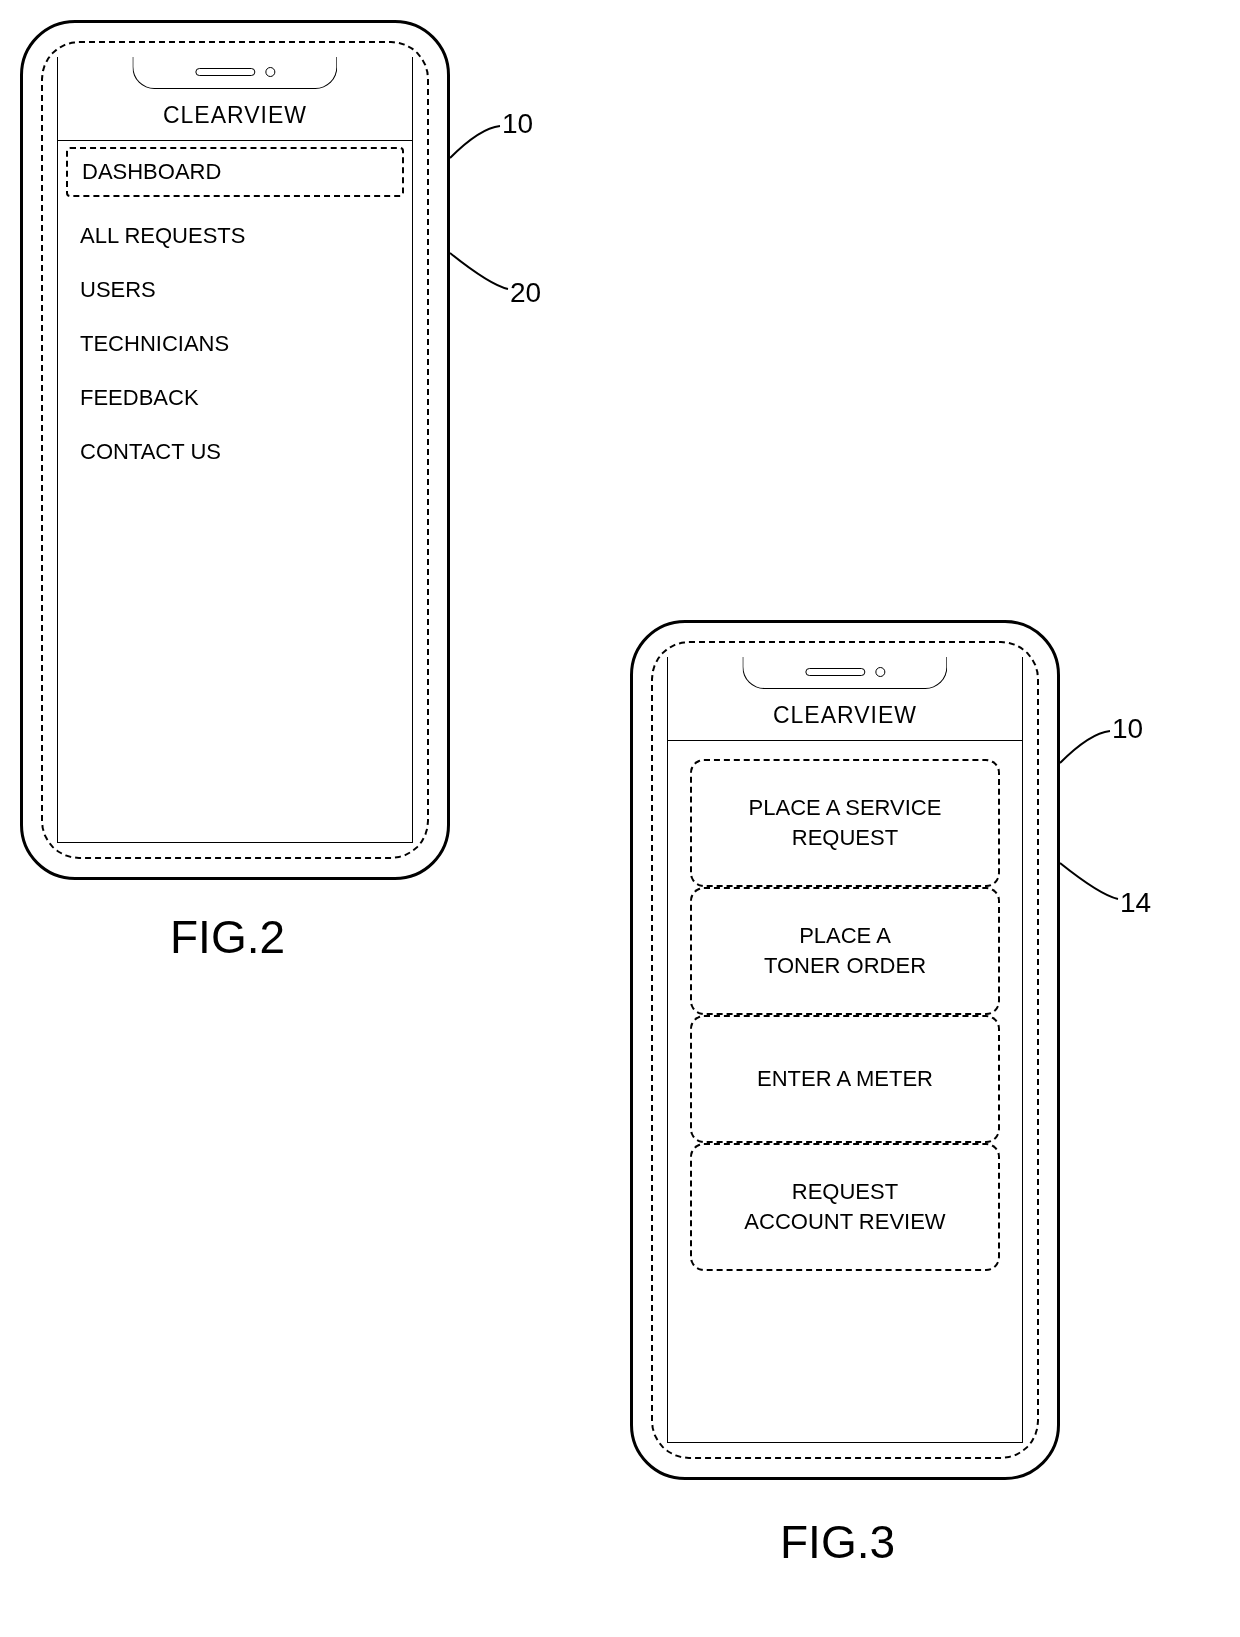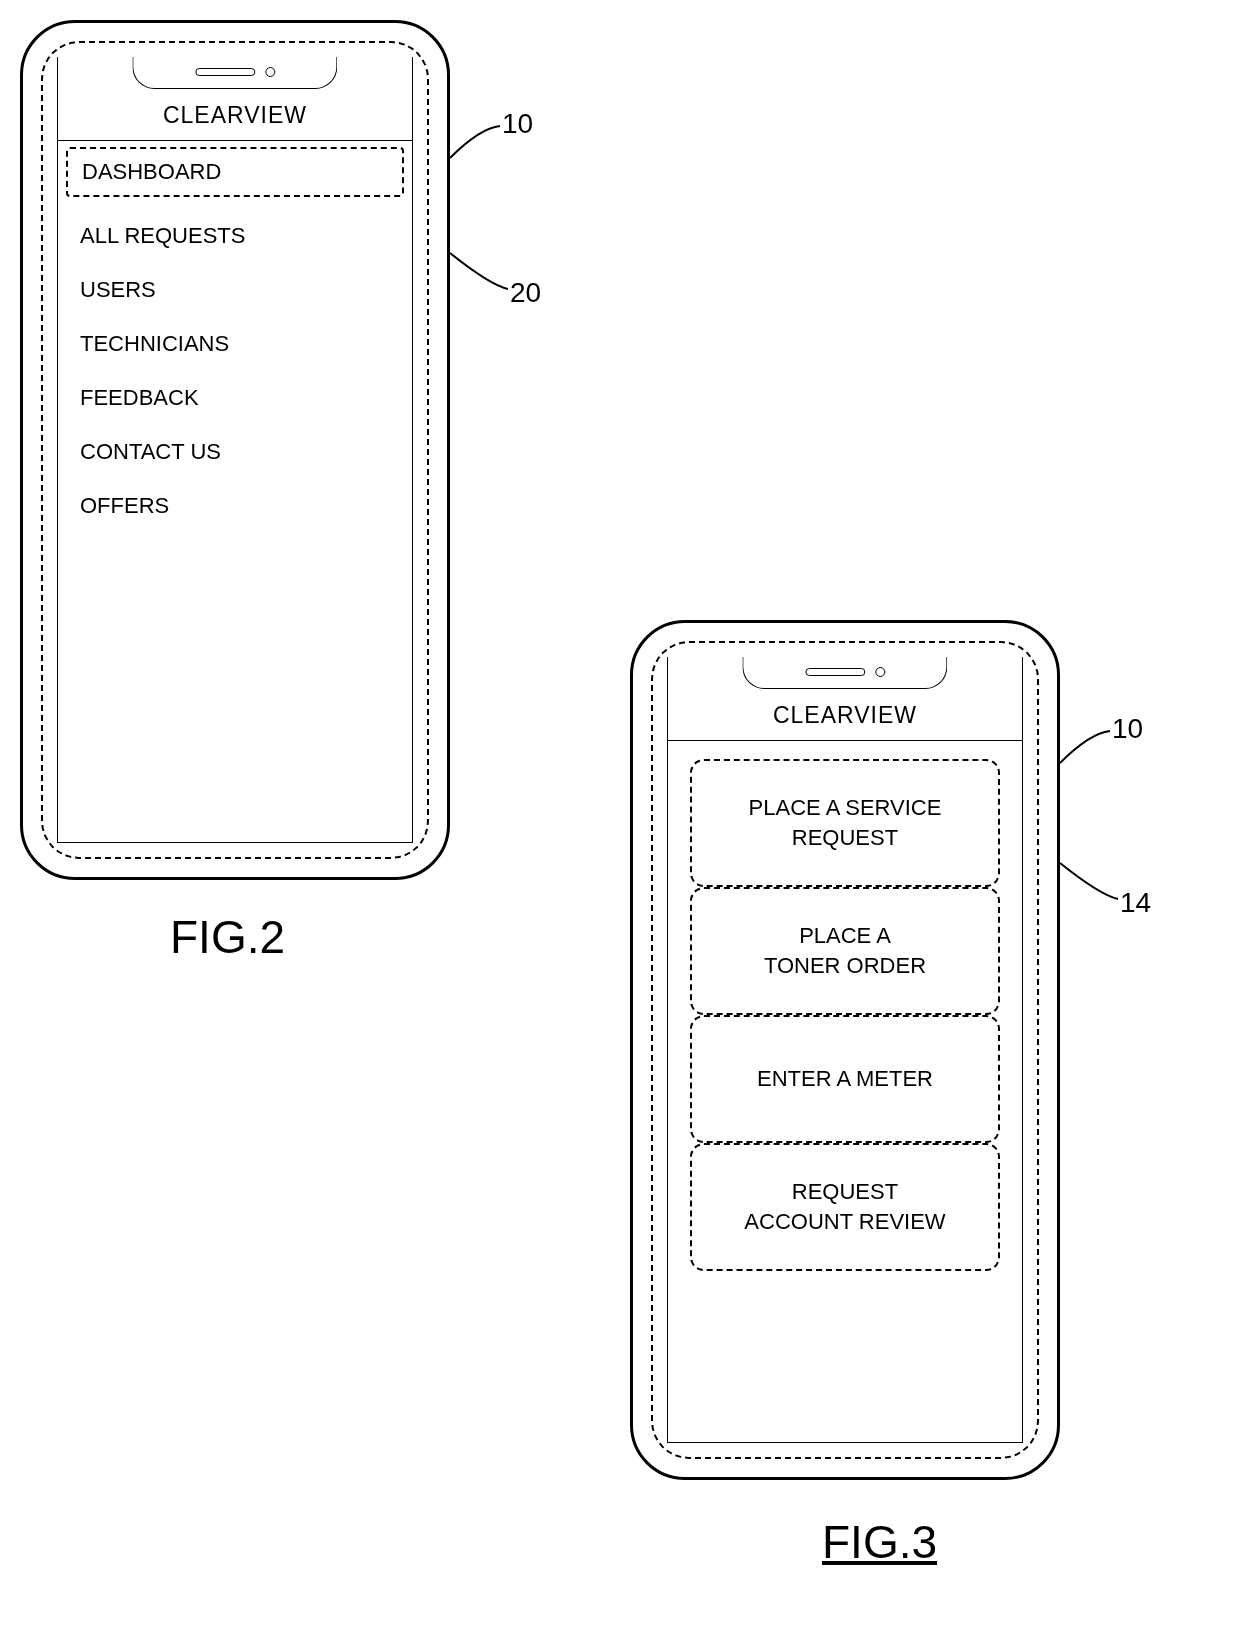--- a/index.html
+++ b/index.html
@@ -142,21 +142,20 @@
         </div>
         <div class="titlebar">CLEARVIEW</div>
 
         <div class="menu">
           <div class="menu-selected">DASHBOARD</div>
           <div class="menu-item">ALL REQUESTS</div>
           <div class="menu-item">USERS</div>
           <div class="menu-item">TECHNICIANS</div>
           <div class="menu-item">FEEDBACK</div>
           <div class="menu-item">CONTACT US</div>
-          <div class="menu-item">OFFERS</div>
         </div>
       </div>
     </div>
   </div>
 
   <div class="callout" style="left:450px; top:120px;">
     <svg width="70" height="50">
         <path d="M0 38 Q 30 8 50 6" stroke="#000" stroke-width="2" fill="none"></path>
       </svg>
     <span style="position:absolute; left:52px; top:-12px;">10</span>
@@ -195,15 +194,15 @@
       </svg>
     <span style="position:absolute; left:52px; top:-12px;">10</span>
   </div>
   <div class="callout" style="left:1060px; top:855px;">
     <svg width="80" height="60">
         <path d="M0 8 Q 40 40 58 44" stroke="#000" stroke-width="2" fill="none"></path>
       </svg>
     <span style="position:absolute; left:60px; top:32px;">14</span>
   </div>
 
-  <div class="figcap" style="left:822px; top:1515px;text-decoration:underline;">FIG.3</div>
+  <div class="figcap" style="left:780px; top:1515px;">FIG.3</div>
 
 </div>
 
 </body></html>

